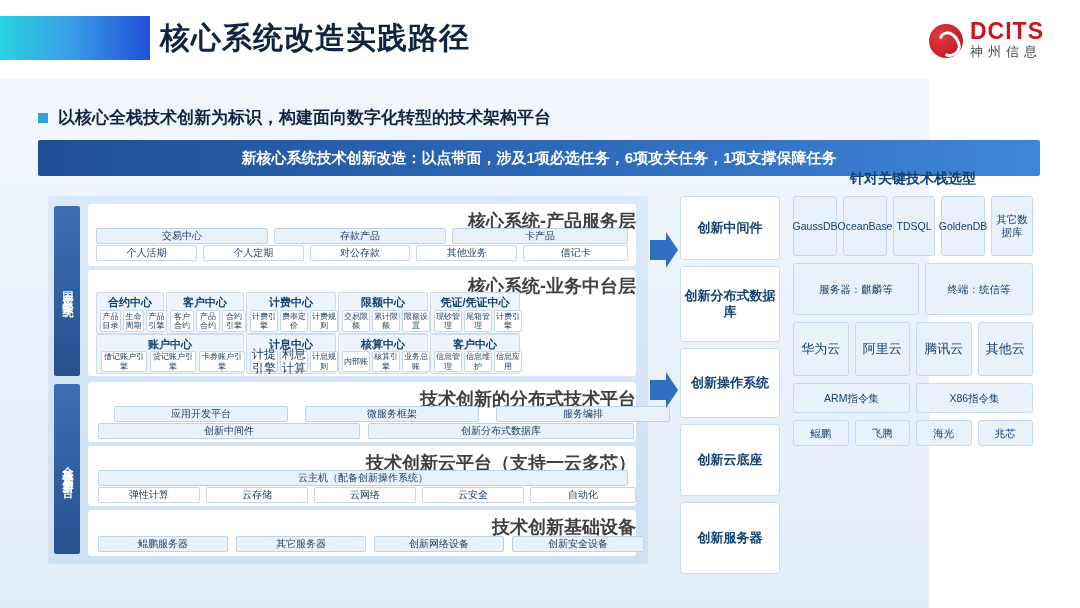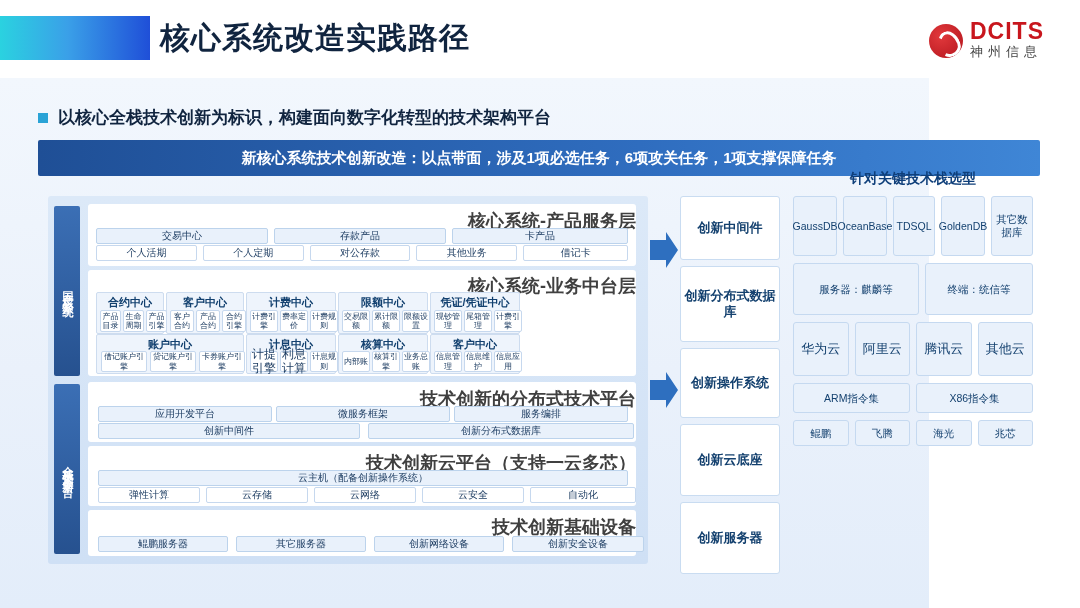--- a/index.html
+++ b/index.html
@@ -241,21 +241,21 @@
         <div style="position:absolute;left:3px;top:16px;display:flex;gap:2px;">
           <div class="lbl" style="width:26px;height:19px;font-size:8px;">信息管理</div>
           <div class="lbl" style="width:26px;height:19px;font-size:8px;">信息维护</div>
           <div class="lbl" style="width:26px;height:19px;font-size:8px;">信息应用</div>
         </div>
       </div>
     </div>
 
     <div class="inner-white" style="left:40px;top:186px;width:548px;height:60px;">
       <div class="sec-title" style="margin-top:5px;">技术创新的分布式技术平台</div>
-      <div style="position:absolute;left:10px;top:24px;display:flex;gap:4px;justify-content:space-between;">
+      <div style="position:absolute;left:26px;top:24px;display:flex;gap:17px;justify-content:space-between;">
         <div class="lbl-blue" style="width:172px;height:14px;">应用开发平台</div>
         <div class="lbl-blue" style="width:172px;height:14px;">微服务框架</div>
         <div class="lbl-blue" style="width:172px;height:14px;">服务编排</div>
       </div>
       <div style="position:absolute;left:10px;top:41px;display:flex;gap:8px;">
         <div class="lbl-blue" style="width:260px;height:14px;">创新中间件</div>
         <div class="lbl-blue" style="width:264px;height:14px;">创新分布式数据库</div>
       </div>
     </div>
 

